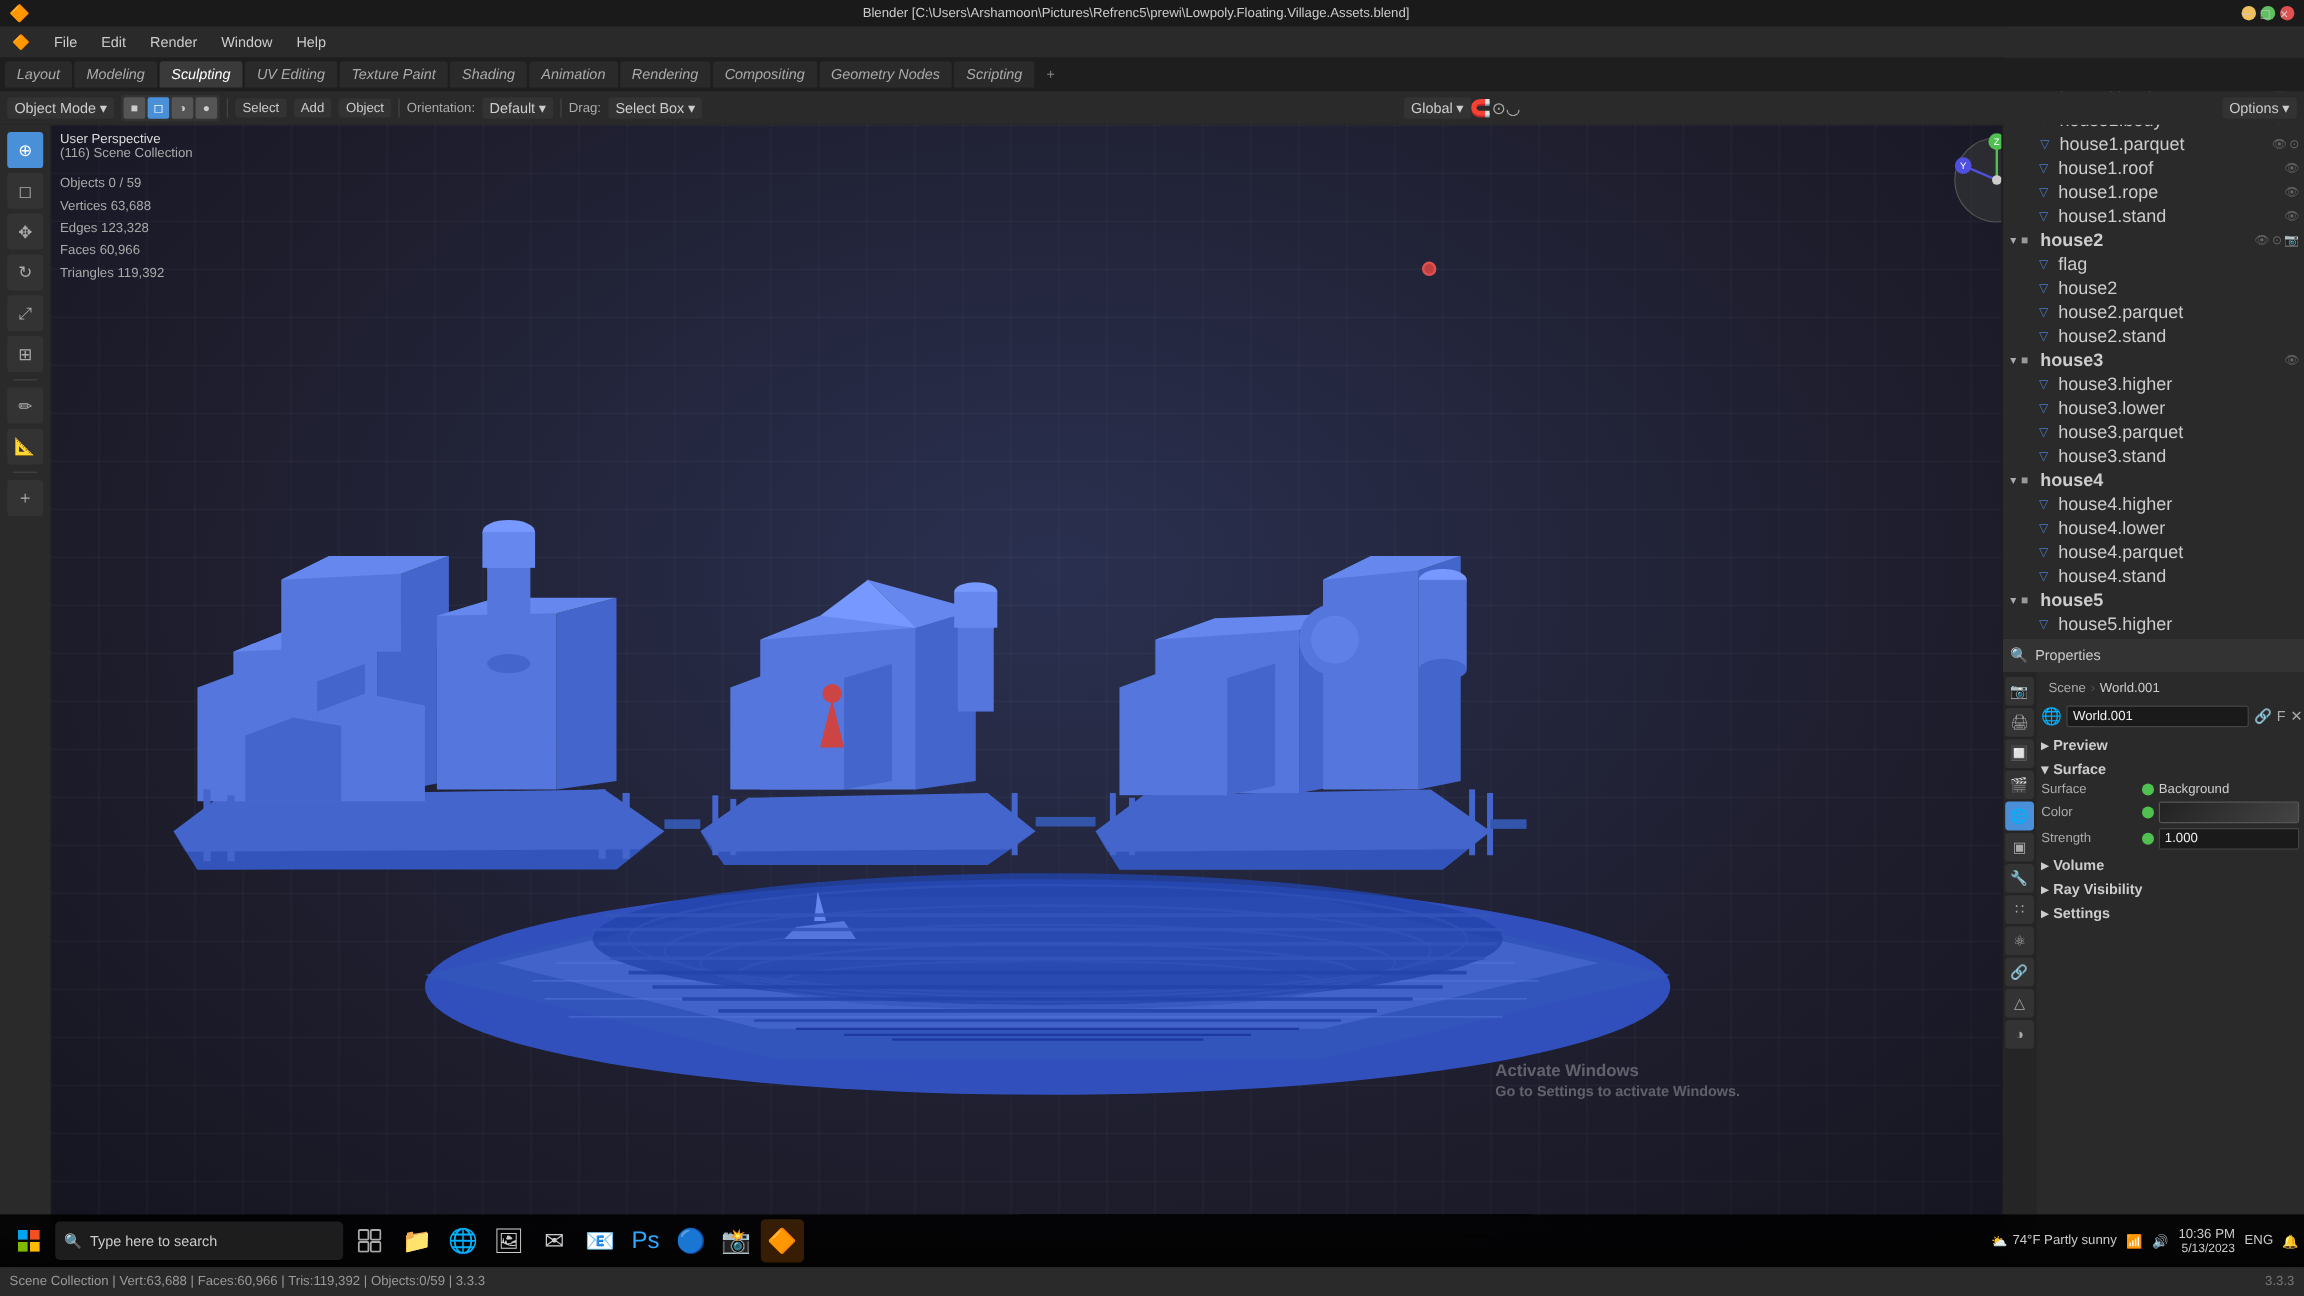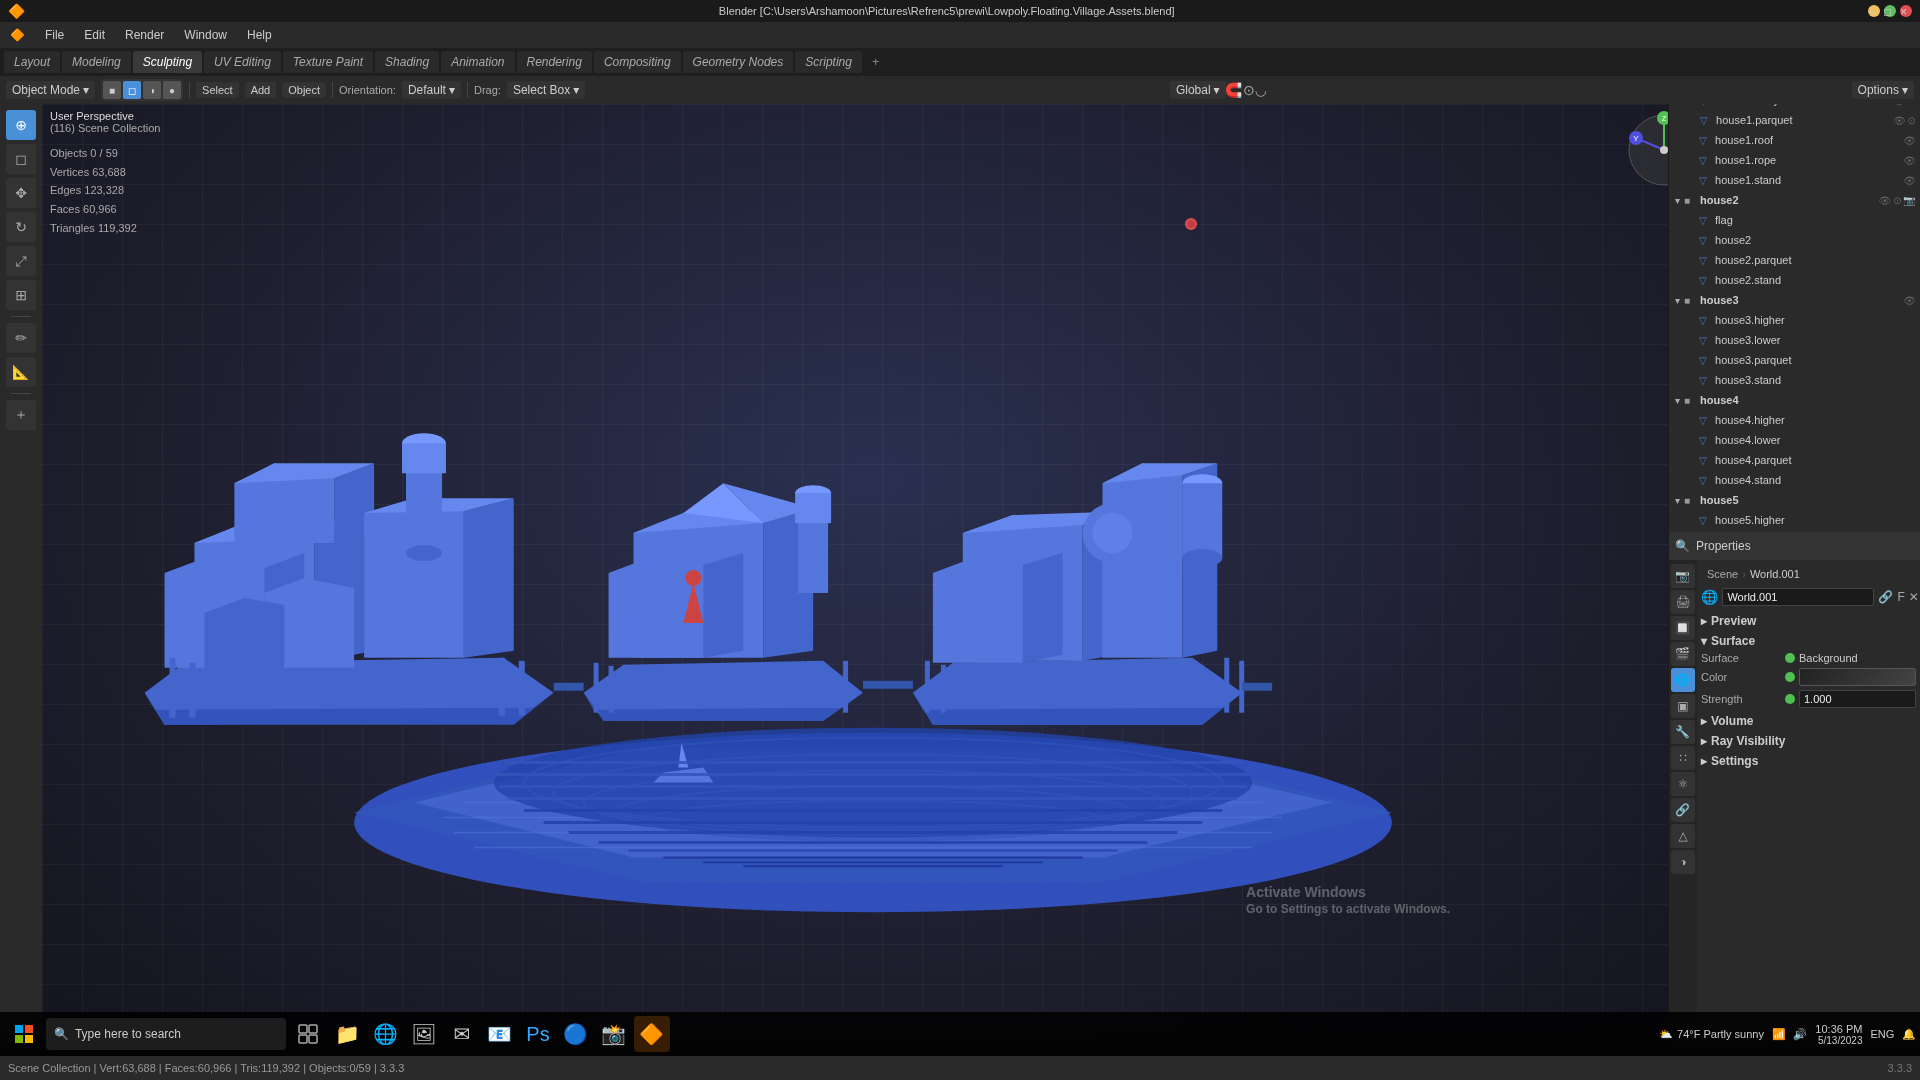--- a/index.html
+++ b/index.html
@@ -234,21 +234,21 @@
       cursor: pointer;
       gap: 2px;
     }
     .outliner-item .indent { display: inline-block; }
     .outliner-item .item-icon {
       color: #999;
       font-size: 10px;
       width: 14px;
     }
     .outliner-item .item-name {
-      font-size: 11px;
+      font-size: 15px;
       color: #ccc;
       flex: 1;
     }
     .outliner-item .item-controls {
       display: flex;
       gap: 2px;
       color: #666;
       font-size: 10px;
     }
     .outliner-group {

